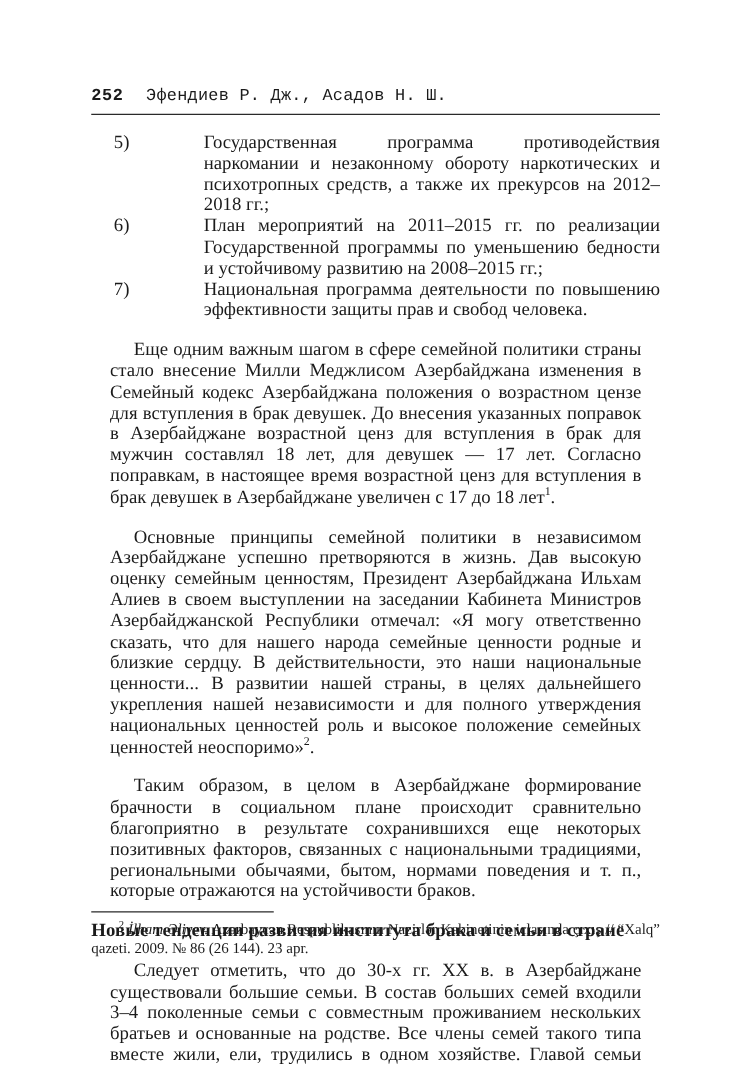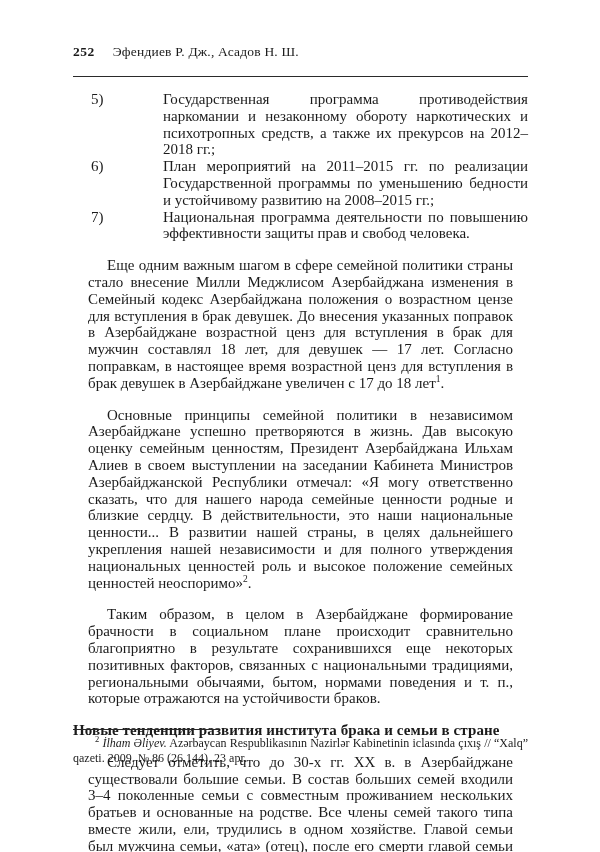--- a/index.html
+++ b/index.html
@@ -16,24 +16,25 @@
     position: absolute;
     left: 73px;
     top: 44px;
     width: 455px;
   }
   .running-header {
     display: flex;
     align-items: baseline;
     font-size: 13.5px;
     border-bottom: 1.6px solid #2a2a2a;
-    padding-bottom: 16px;
+    padding-bottom: 6px;
+    font-family: Liberation Mono, monospace;
   }
   .page-number { font-weight: bold; margin-right: 18px; letter-spacing: 0.5px; }
-  .running-title { letter-spacing: 0.2px; }
+  .running-title { letter-spacing: 0.2px; margin-top: 26px; }
 
   .body-text { margin-top: 14px; font-size: 15px; line-height: 16.8px; }
 
   .program-list { margin: 0; padding: 0; list-style: none; }
   .program-list li {
     display: flex;
     align-items: flex-start;
   }
   .list-marker {
     flex: 0 0 26px;

